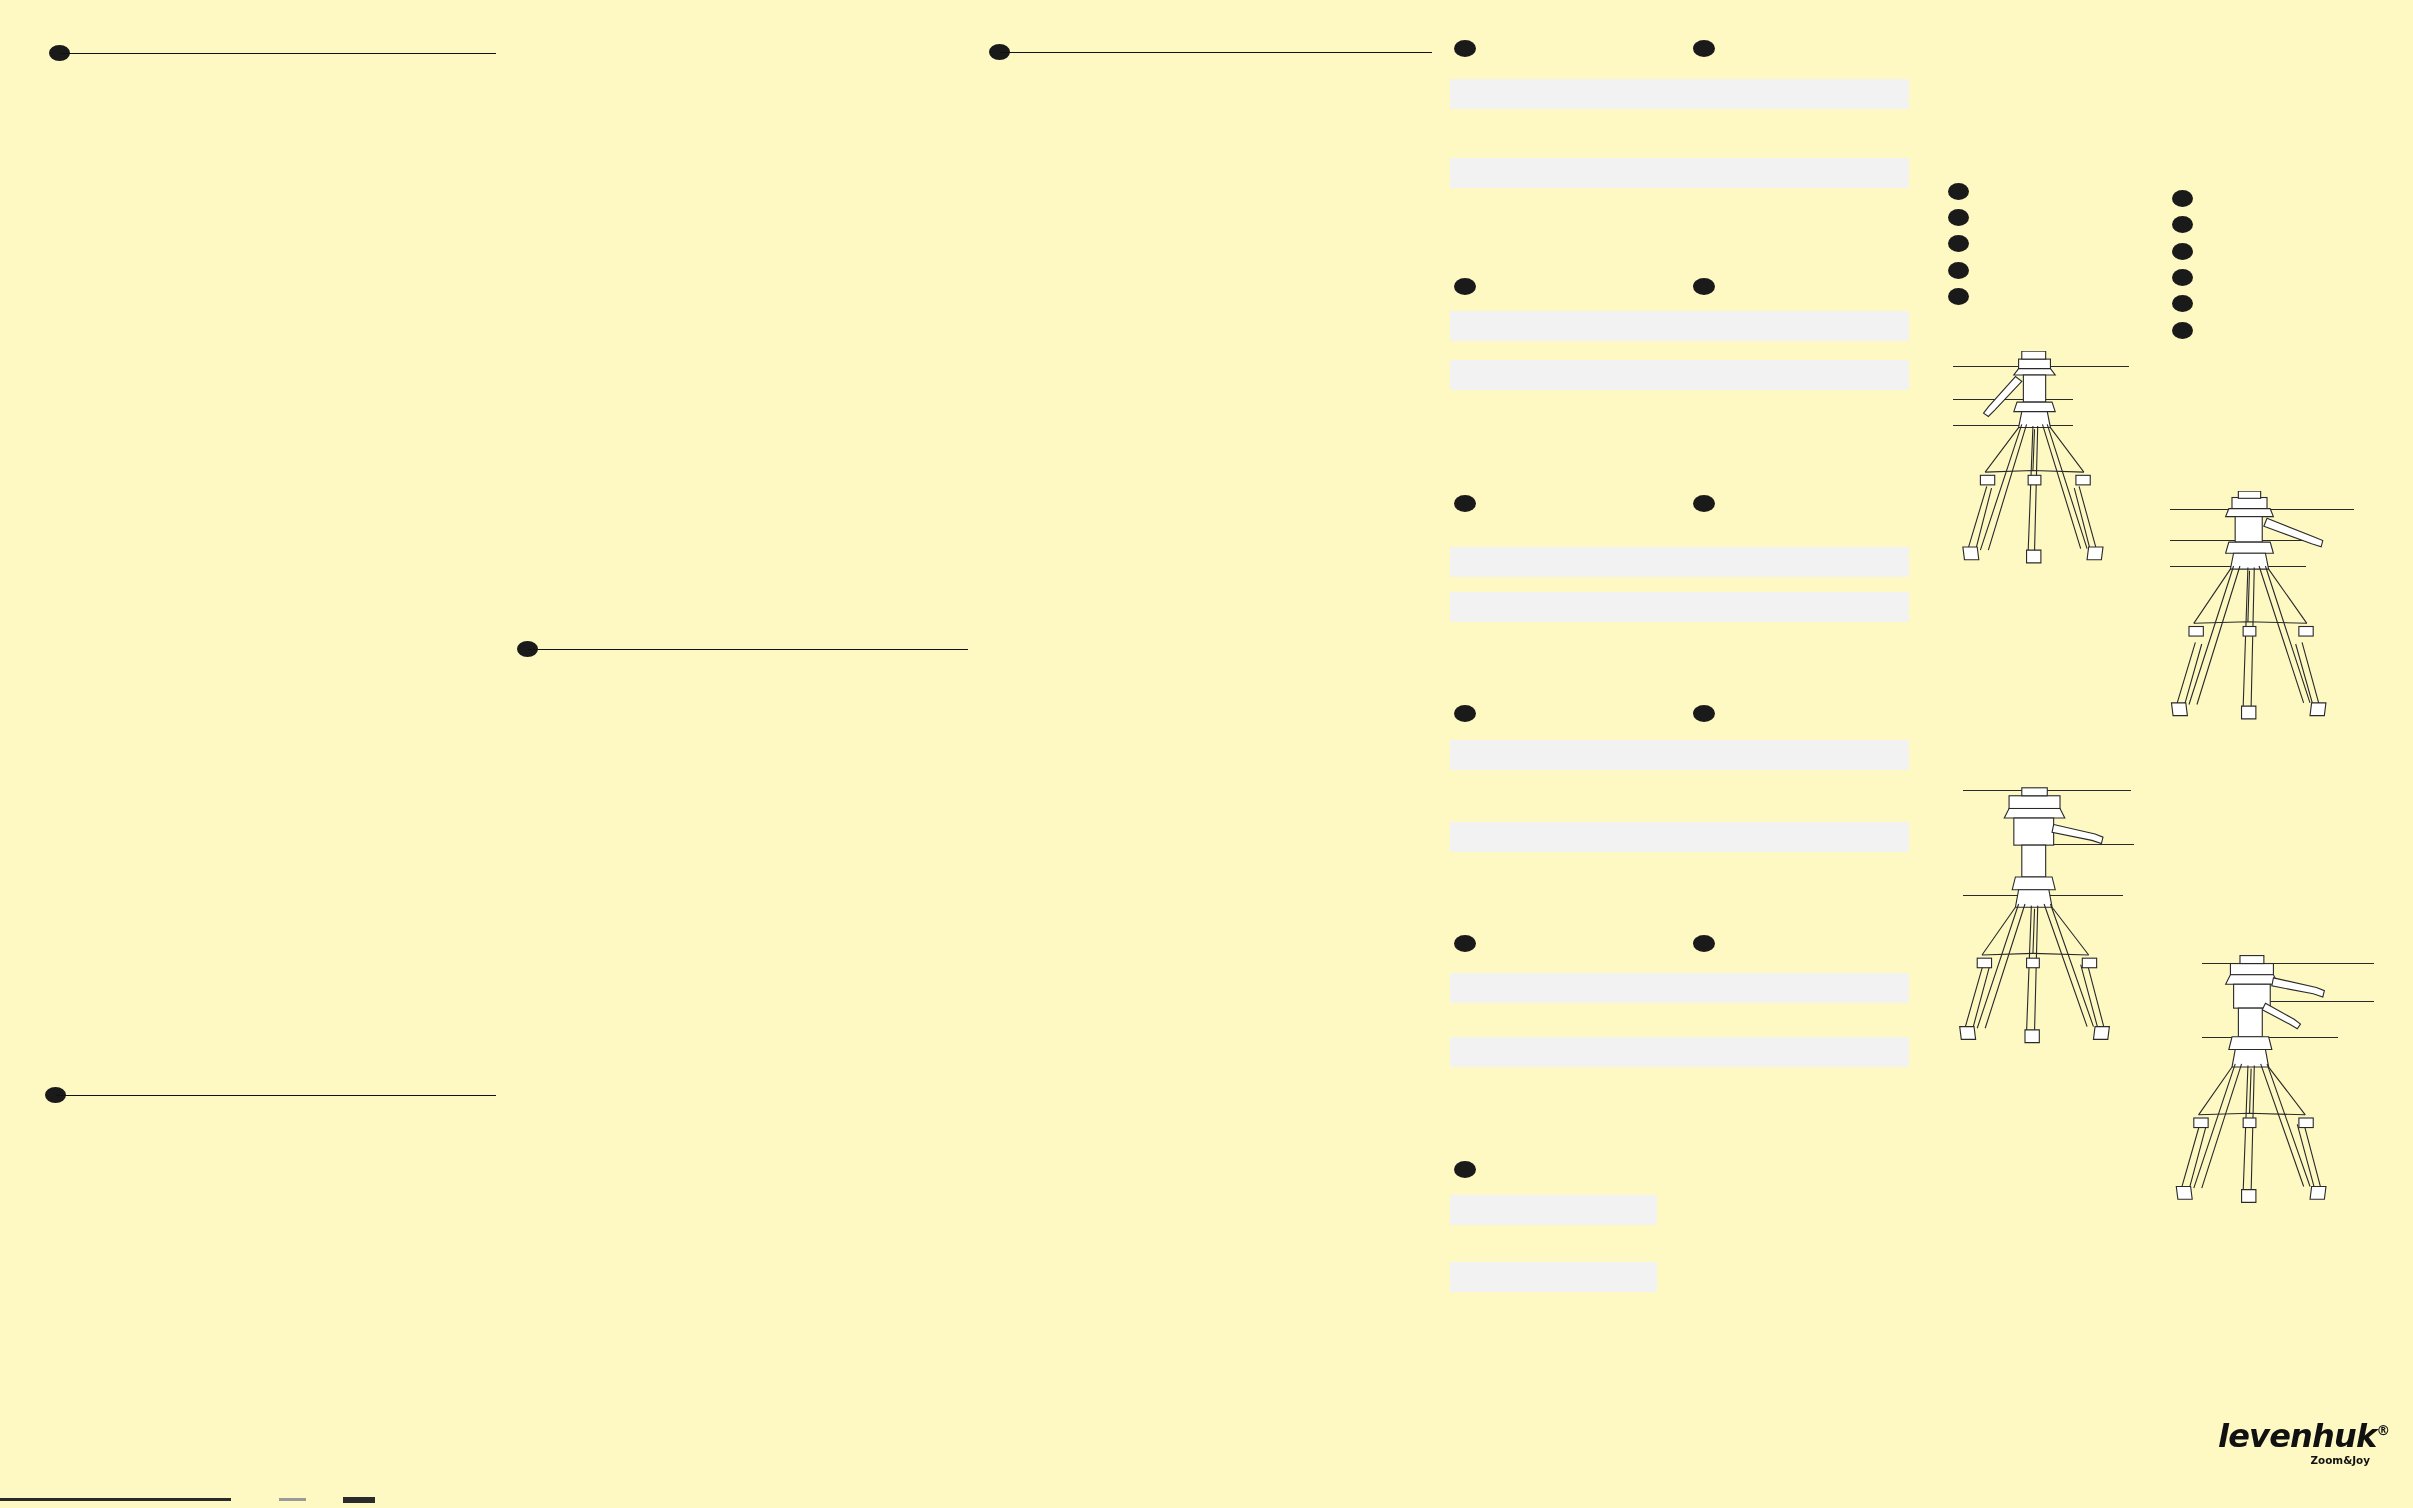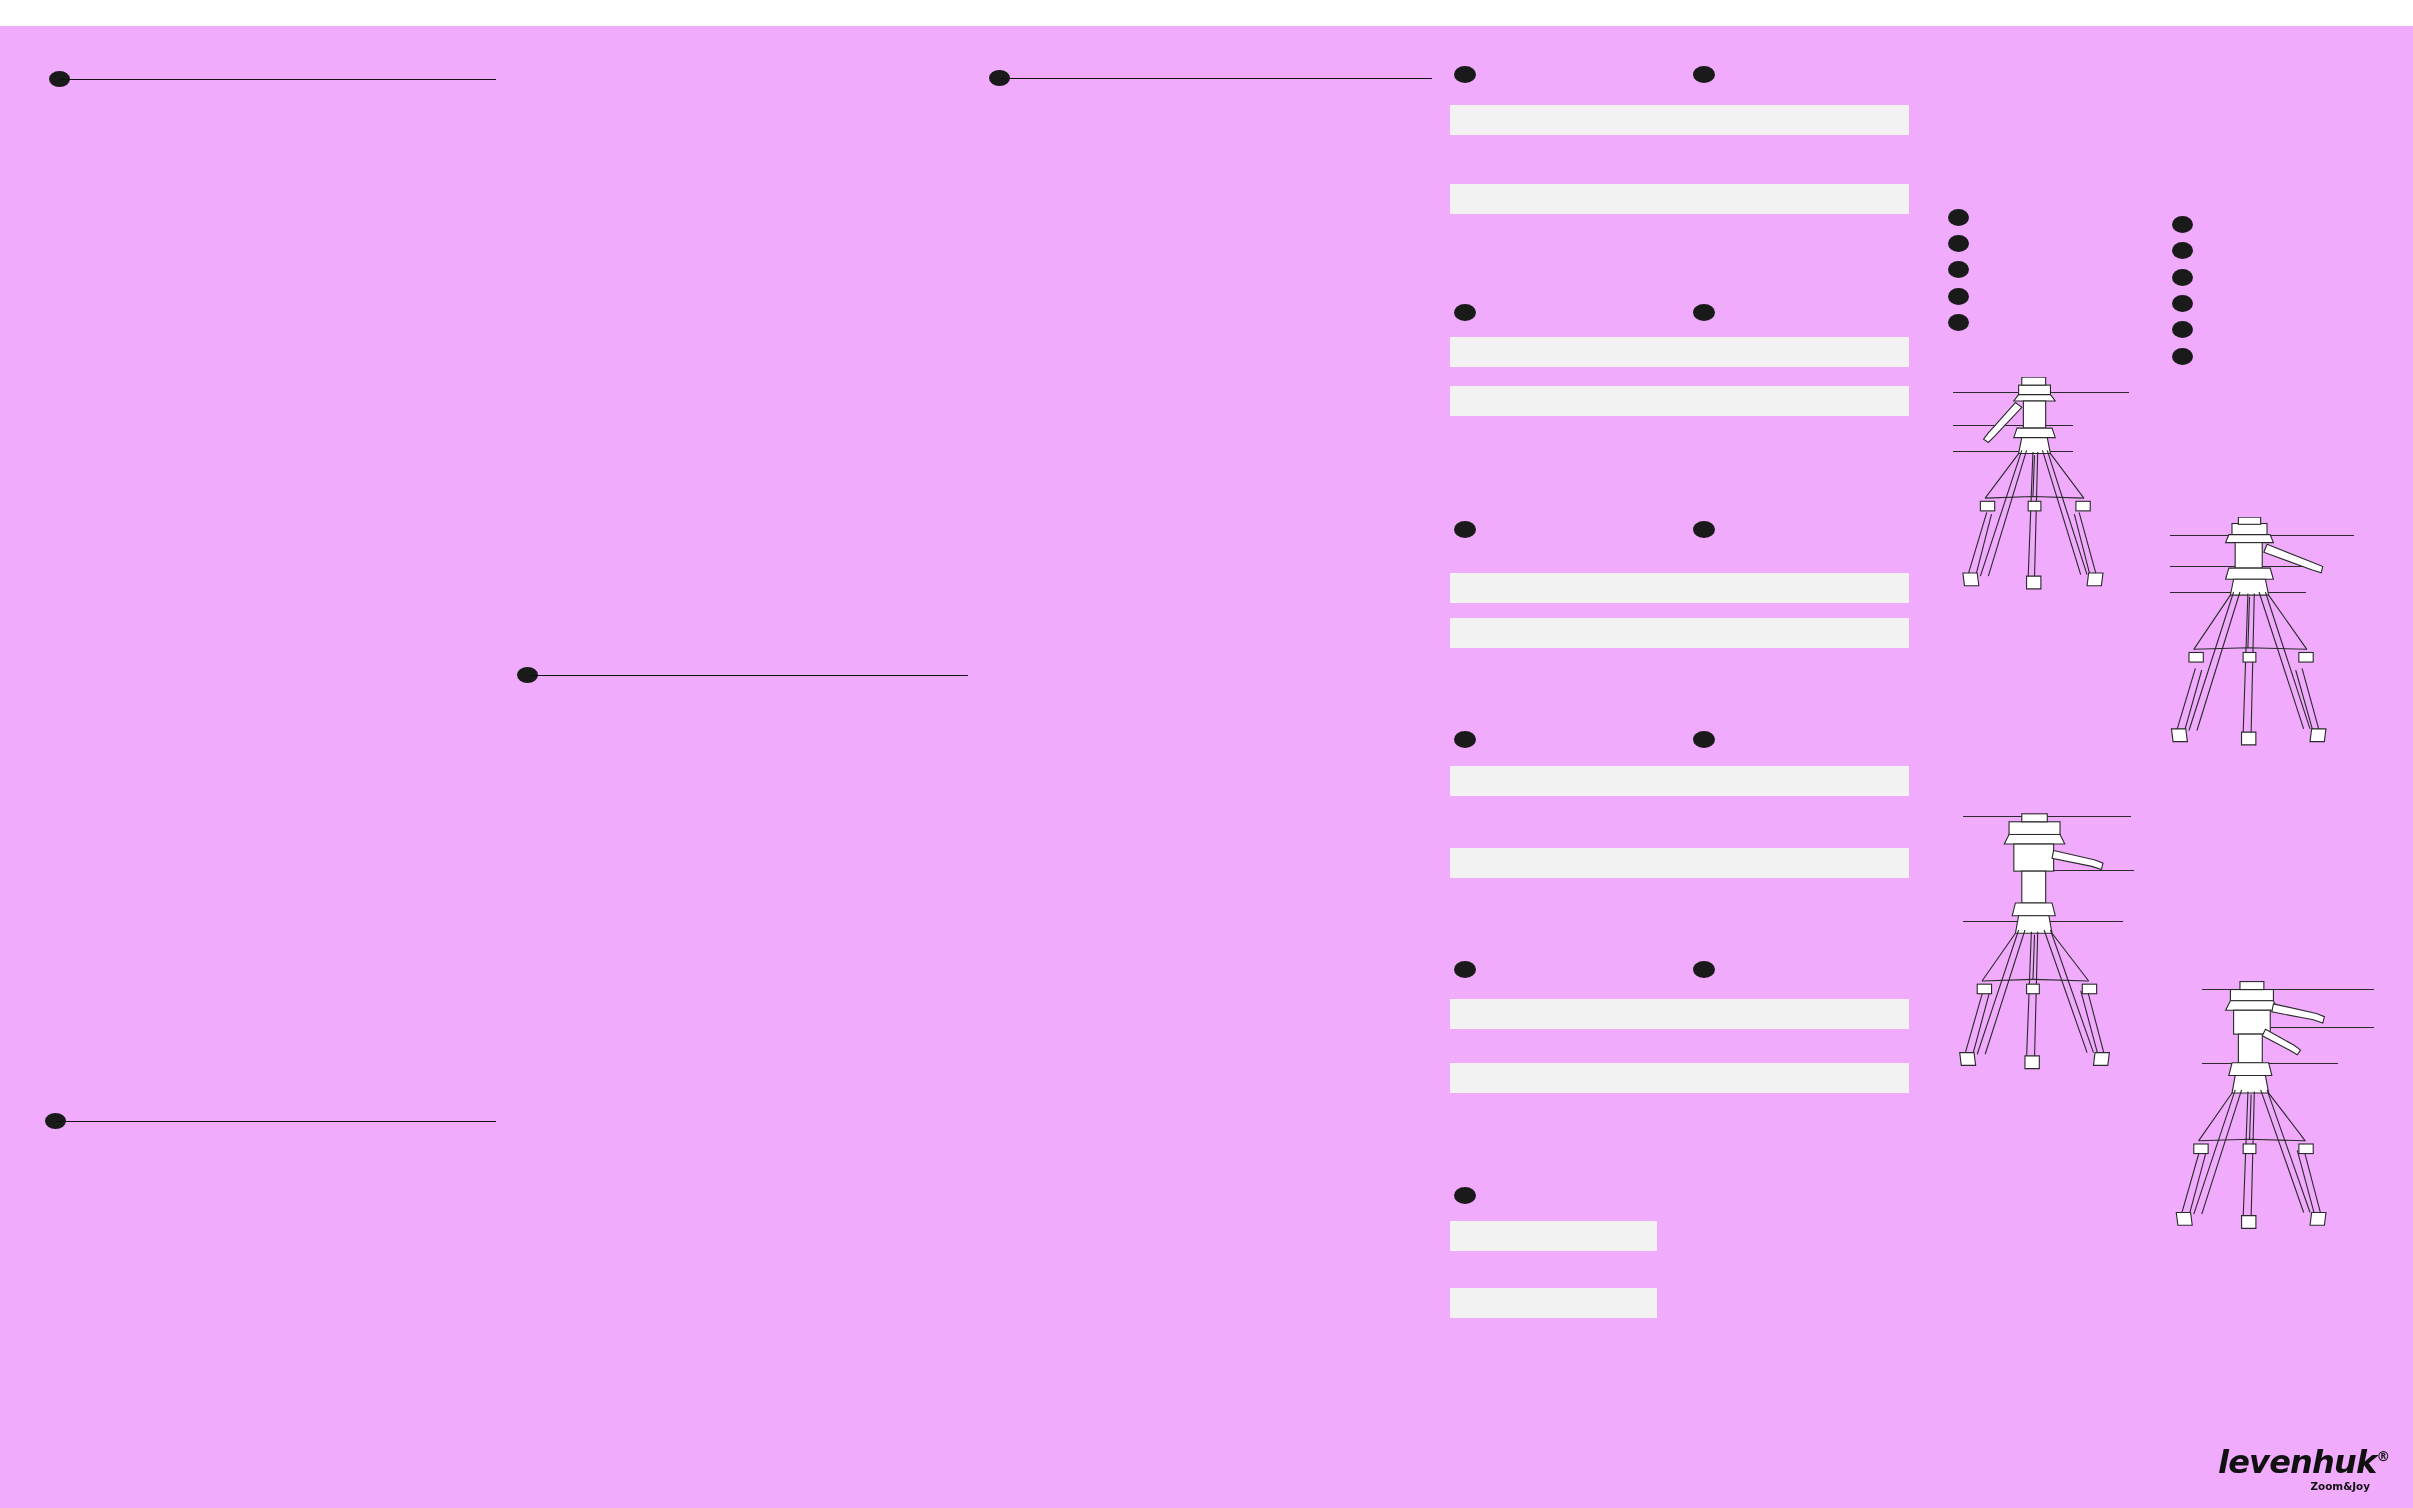--- a/index.html
+++ b/index.html
@@ -10,22 +10,21 @@
   body {
     width: 2413px;
     height: 1509px;
     position: relative;
     font-family: "Liberation Sans", sans-serif;
     overflow: hidden;
   }
   .page {
     position: absolute;
     inset: 0;
-    background: #f0abfc;
-    margin-top: 26px;
+    background: #fef9c3;
   }
 
   
   .heading { position: absolute; height: 24px; }
   .heading .bullet {
     position: absolute;
     left: 0; top: 50%;
     transform: translateY(-50%);
     width: 21px; height: 16px;
     background: #1a1a1a;

